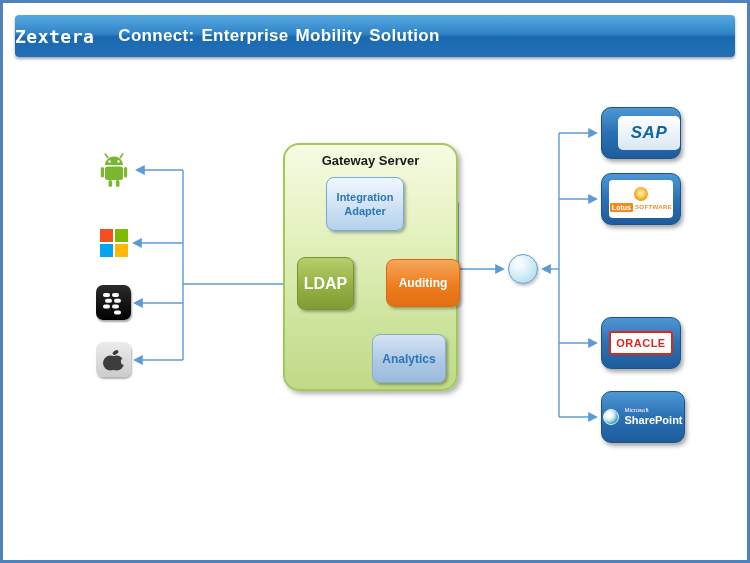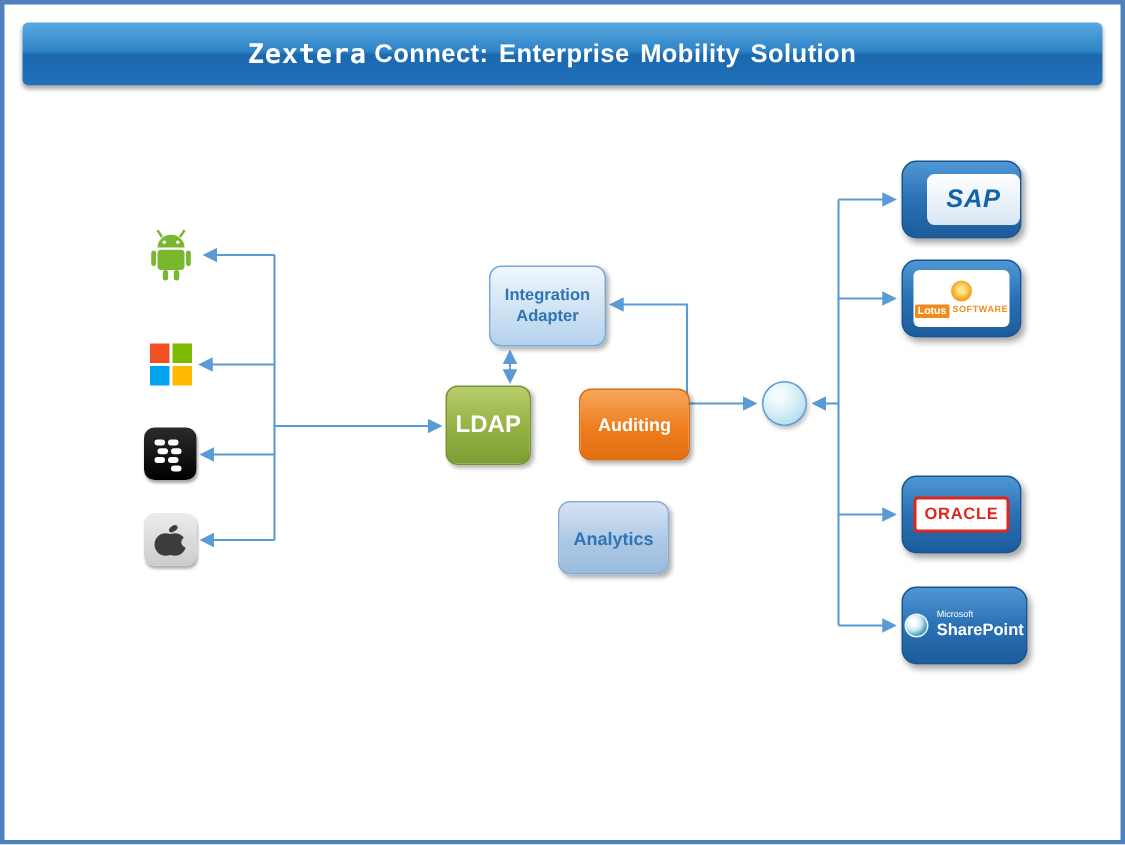--- a/index.html
+++ b/index.html
@@ -7,25 +7,25 @@
     position:relative; width:750px; height:563px; box-sizing:border-box;
     background:#ffffff; border:3px solid #4f81bd; overflow:hidden;
     font-family:"Liberation Sans", sans-serif;
   }
   
   .titlebar {
     position:absolute; left:12px; top:12px; width:720px; height:42px;
     box-sizing:border-box; border-radius:4px;
     background:linear-gradient(180deg,#58a9e0 0%,#2f84c7 45%,#1b68af 52%,#2271b8 100%);
     box-shadow:0 2px 3px rgba(0,0,0,0.35);
-    display:flex; align-items:center; justify-content:center;
+    display:flex; align-items:center; justify-content:flex-start;
     padding-right:14px; color:#ffffff; white-space:nowrap;
   }
   .title-brand { font-family:"DejaVu Sans Mono", monospace; font-weight:bold; font-size:18px; letter-spacing:.5px; }
-  .title-rest  { font-weight:bold; font-size:17px; margin-left:5px; letter-spacing:.3px; word-spacing:2px; }
+  .title-rest  { font-weight:bold; font-size:17px; margin-left:24px; letter-spacing:.3px; word-spacing:2px; }
 
   
   .wires { position:absolute; left:0; top:0; width:750px; height:563px; pointer-events:none; }
 
   
   .platform { position:absolute; }
   .p-android { left:92px;  top:148px; width:38px; height:38px; }
   .p-ms      { left:97px;  top:226px; width:28px; height:28px;
                display:grid; grid-template-columns:13px 13px; grid-template-rows:13px 13px; gap:2px; }
   .ms-sq { width:13px; height:13px; }
@@ -188,20 +188,23 @@
     <svg viewBox="0 0 35 35" width="35" height="35">
       <g fill="#3d3d3d">
         <circle cx="14.5" cy="21" r="7.5"></circle>
         <circle cx="20.5" cy="21" r="7.5"></circle>
         <ellipse cx="19.5" cy="10.5" rx="3.2" ry="1.9" transform="rotate(-35 19.5 10.5)"></ellipse>
       </g>
       <circle cx="28.5" cy="19.5" r="3.6" fill="#d8d8d8"></circle>
     </svg>
   </div>
 
+  <div class="gateway">
+    <div class="gateway-label">Gateway Server</div>
+  </div>
   <div class="node adapter">
     <span>Integration Adapter</span>
   </div>
   <div class="node ldap">
     <span>LDAP</span>
   </div>
   <div class="node auditing">
     <span>Auditing</span>
   </div>
   <div class="node analytics">

